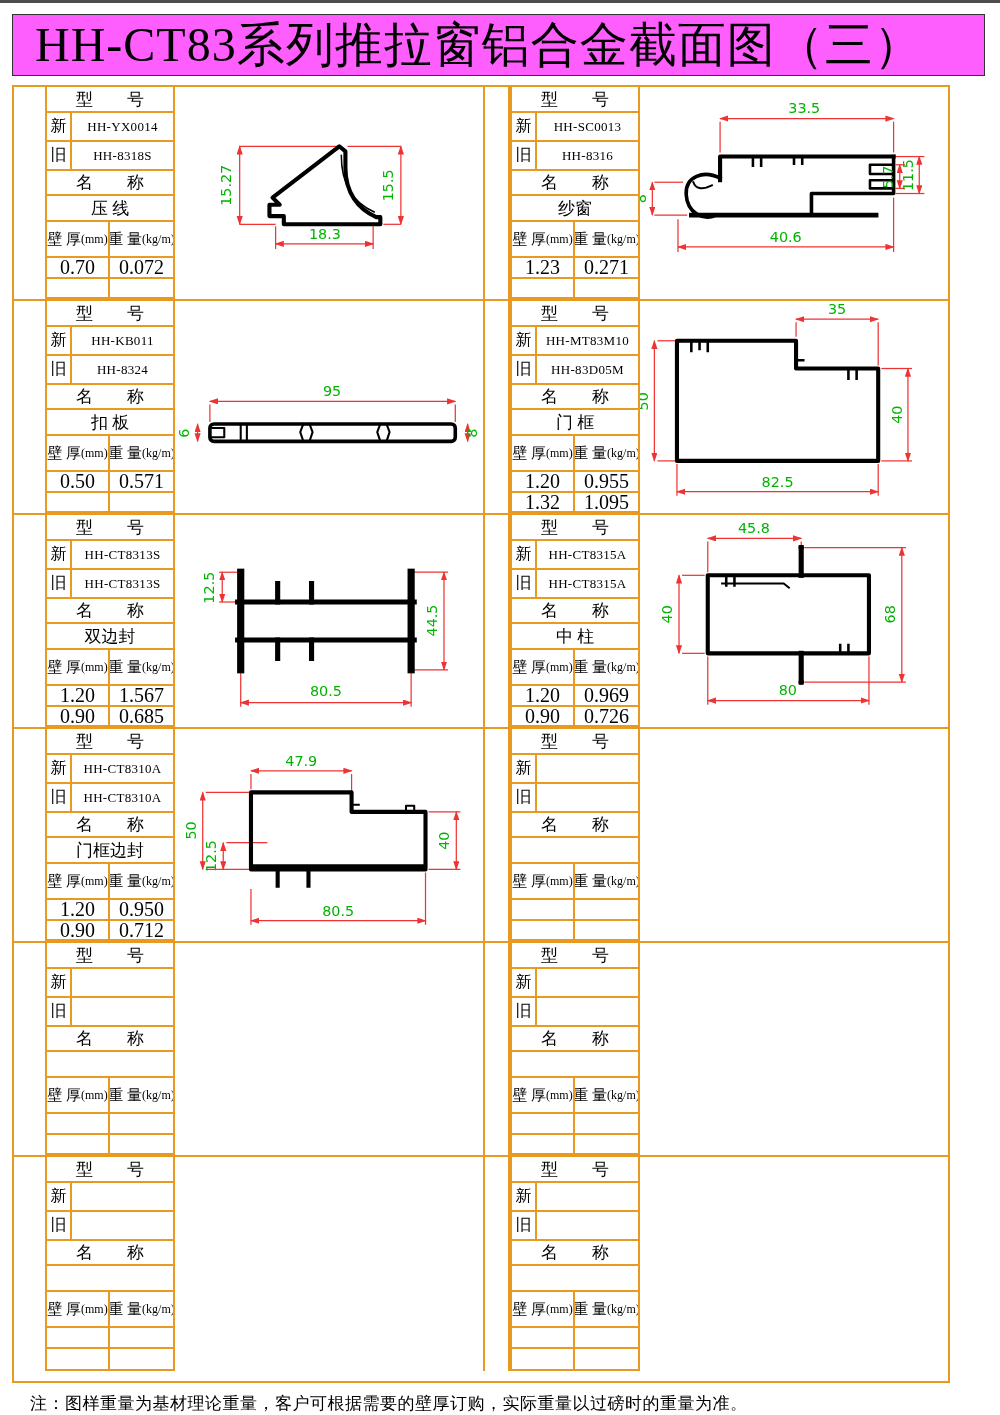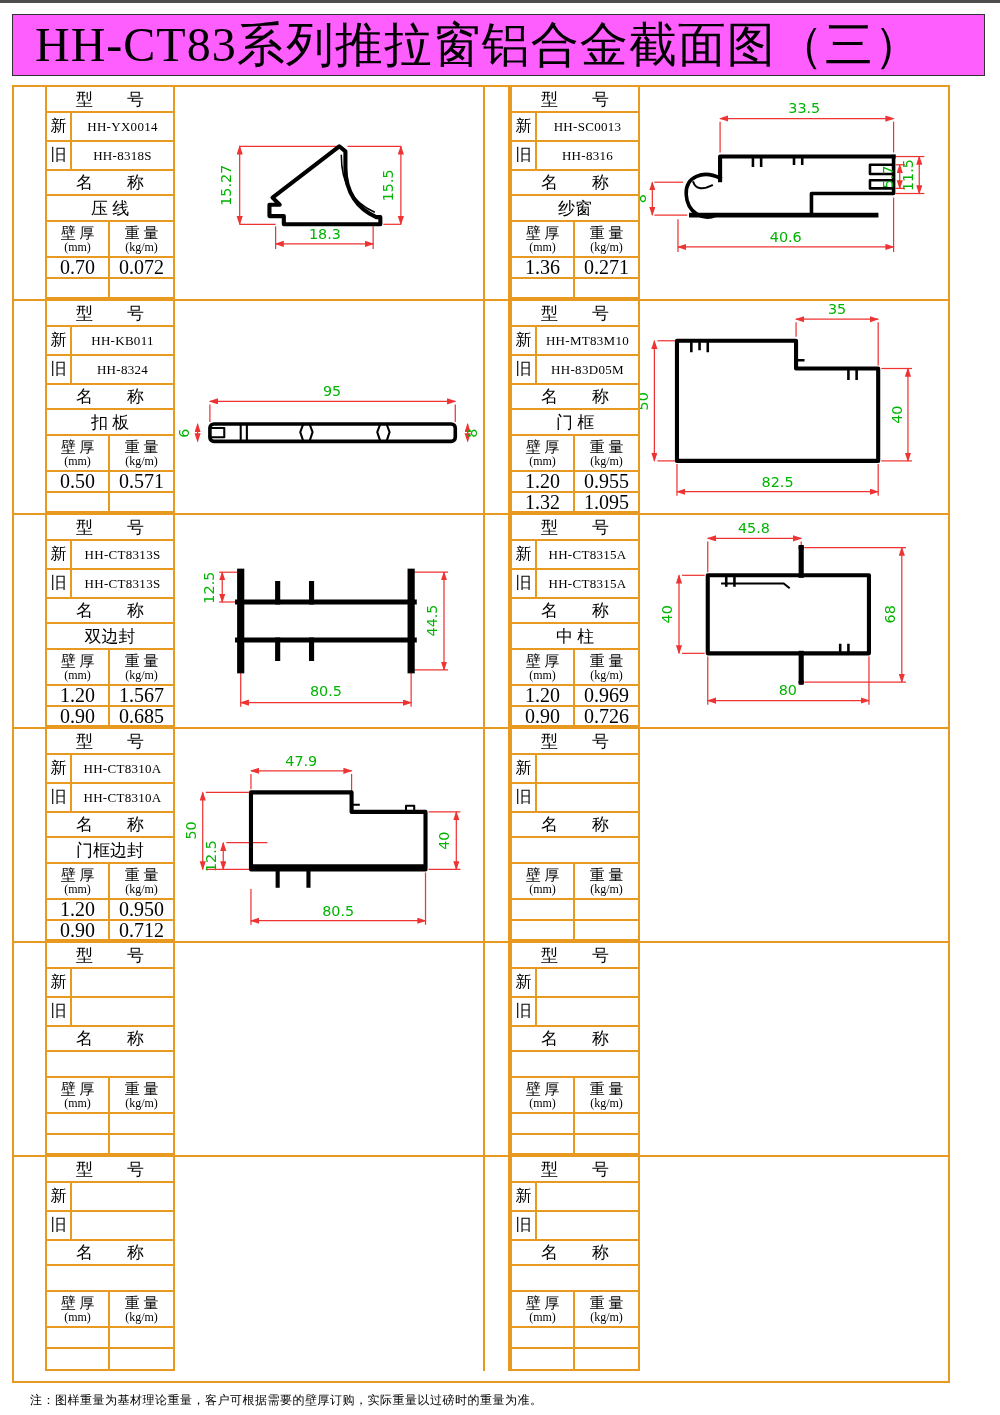--- a/index.html
+++ b/index.html
@@ -26,26 +26,26 @@
           grid-template-rows:26px 29px 29px 25px 26px 36px 21px auto;height:100%}
   .c{border-right:2px solid var(--o);border-bottom:2px solid var(--o);
      display:flex;align-items:center;justify-content:center;overflow:hidden;white-space:nowrap}
   .s3{grid-column:1/4}
   .s2{grid-column:2/4}
   .sA{grid-column:1/3}
   .sB{grid-column:3/4}
   .ch{font-size:17px}
   .lab{font-size:16px}
   .val{font-size:13px;letter-spacing:.3px}
-  .hh{flex-direction:column;line-height:1.02;font-size:15px;padding-top:1px}
+  .hh{flex-direction:row;line-height:1.02;font-size:15px;padding-top:1px}
   .hh .u{font-size:12px}
   .dv{font-size:20px}
   .pdraw{flex:1;min-width:0;position:relative}
   .pdraw svg{position:absolute;inset:0;width:100%;height:100%;display:block}
-  .note{position:absolute;top:1392px;left:30px;font-size:12px;letter-spacing:.5px}
+  .note{position:absolute;top:1392px;left:30px;font-size:17px;letter-spacing:.5px}
   
   .k{stroke:#000;fill:none;stroke-linecap:square;stroke-linejoin:round}
   .r{stroke:var(--red);stroke-width:1.2;fill:none}
   .g{fill:var(--grn);font-size:14px;font-family:"DejaVu Sans",sans-serif;text-anchor:middle}
 </style>
 </head>
 <body>
 
 <div class="topline"></div>
 
@@ -121,21 +121,21 @@
         <div class="c ch s3">名　　称</div>
         <div class="c ch s3">纱窗</div>
         <div class="c hh sA">
             <span>壁 厚</span>
             <span class="u">(mm)</span>
           </div>
         <div class="c hh sB">
             <span>重 量</span>
             <span class="u">(kg/m)</span>
           </div>
-        <div class="c dv sA">1.36</div>
+        <div class="c dv sA">1.23</div>
         <div class="c dv sB">0.271</div>
         <div class="c dv sA"></div>
         <div class="c dv sB"></div>
       </div>
       <div class="pdraw">
         <svg viewBox="0 0 300 205" preserveAspectRatio="xMidYMid meet">
           <defs>
               <marker id="ar1" markerWidth="9" markerHeight="7" refX="8" refY="3" orient="auto-start-reverse" markerUnits="userSpaceOnUse">
                 <path d="M0,0 L9,3 L0,6 Z" fill="#ee3333"></path>
               </marker>

